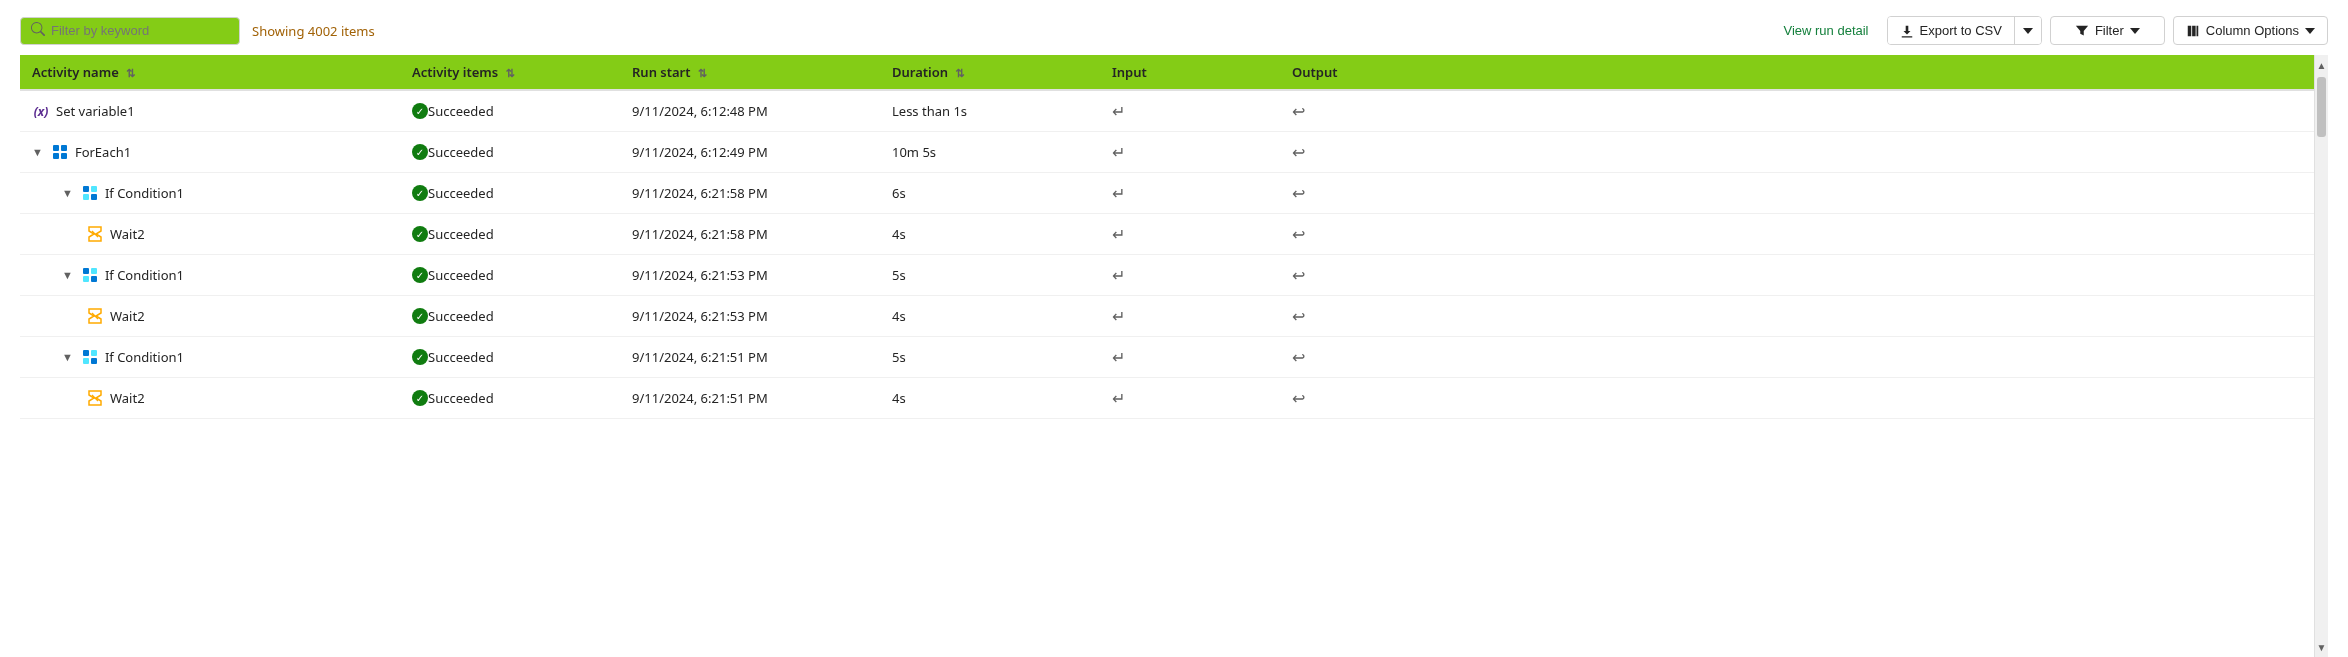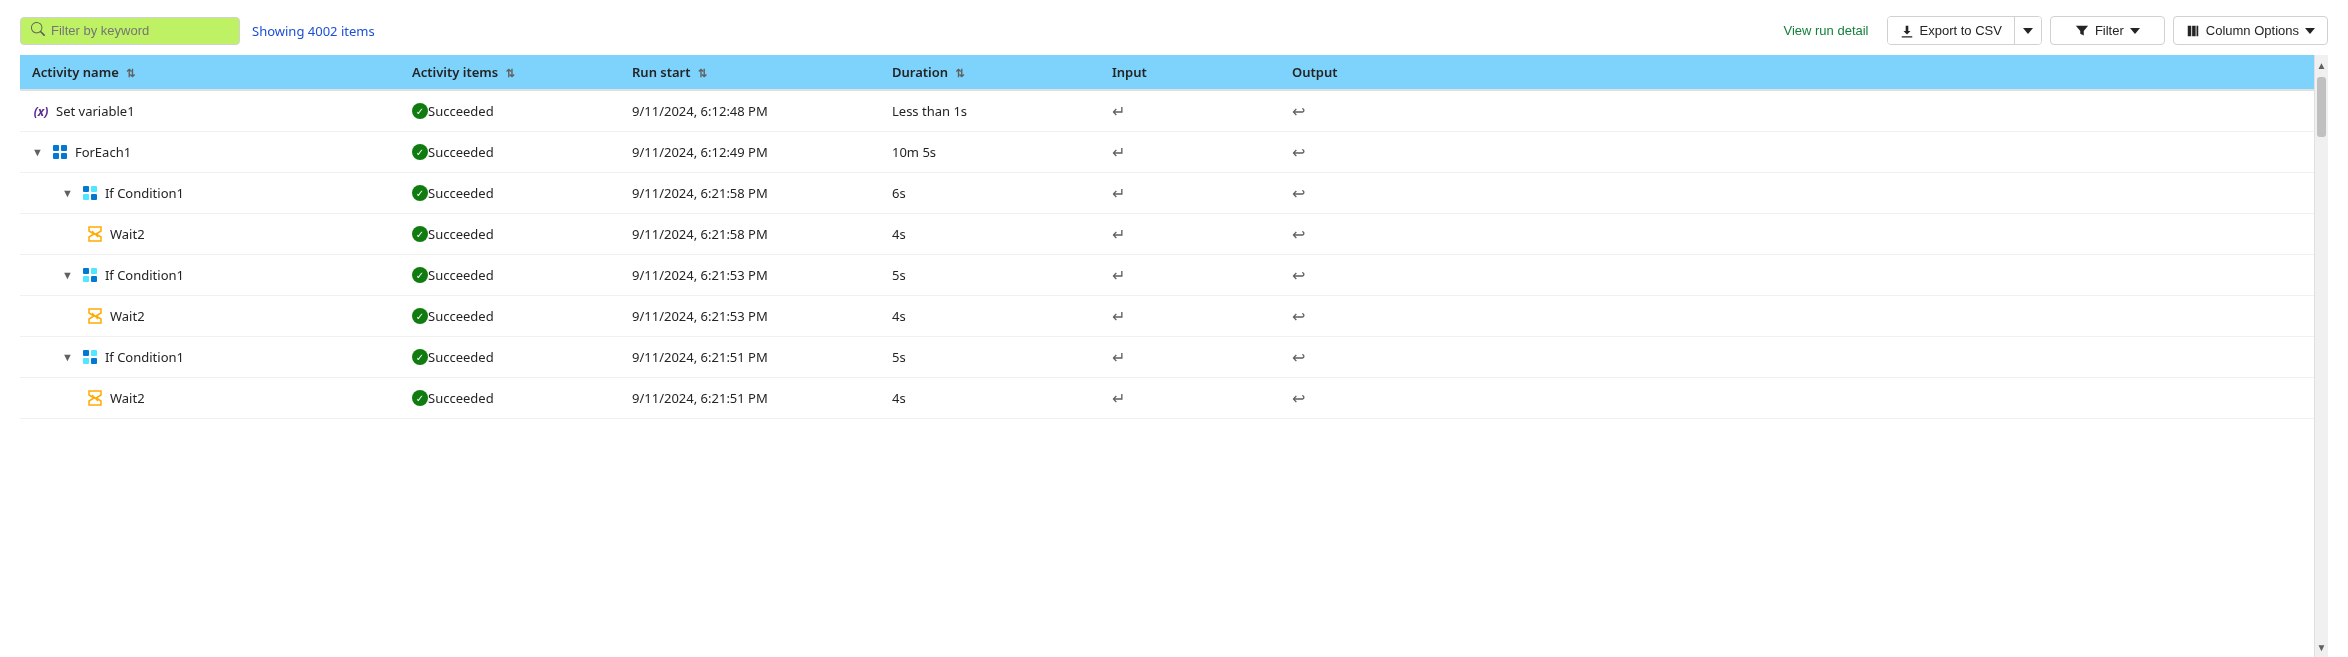--- a/index.html
+++ b/index.html
@@ -39,37 +39,37 @@
       flex: 1;
     }
     .search-box {
       display: flex;
       align-items: center;
       border: 1px solid #d1d1d1;
       border-radius: 4px;
       padding: 4px 10px;
       width: 220px;
       gap: 6px;
-      background: #bef264;
+      background: #84cc16;
     }
     .search-box input {
       border: none;
       outline: none;
       font-size: 13px;
       color: #616161;
       width: 100%;
       background: transparent;
     }
     .search-icon-svg {
       color: #616161;
       flex-shrink: 0;
     }
     .items-count {
       font-size: 13px;
-      color: #1d4ed8;
+      color: #a16207;
     }
     .btn-link {
       background: none;
       border: none;
       color: #15803d;
       font-size: 13px;
       cursor: pointer;
       padding: 6px 10px;
       display: flex;
       align-items: center;
@@ -146,21 +146,21 @@
       table-layout: fixed;
     }
     thead th {
       text-align: left;
       font-weight: 600;
       font-size: 13px;
       color: #242424;
       padding: 8px 12px;
       border-bottom: 2px solid #e0e0e0;
       white-space: nowrap;
-      background: #7dd3fc;
+      background: #84cc16;
     }
     .sort-icon {
       display: inline-block;
       margin-left: 4px;
       color: #616161;
       font-size: 11px;
     }
     tbody tr {
       border-bottom: 1px solid #f0f0f0;
     }

